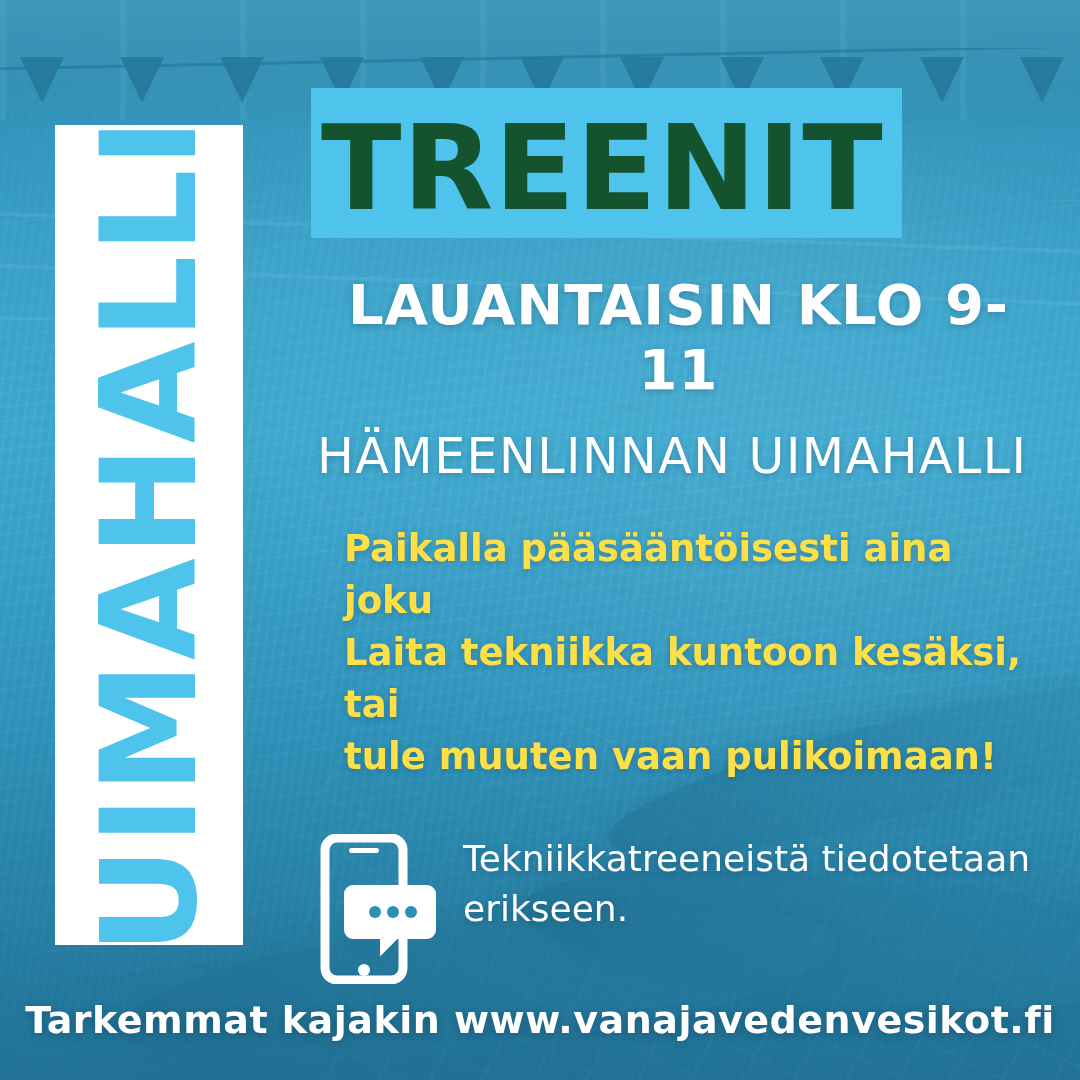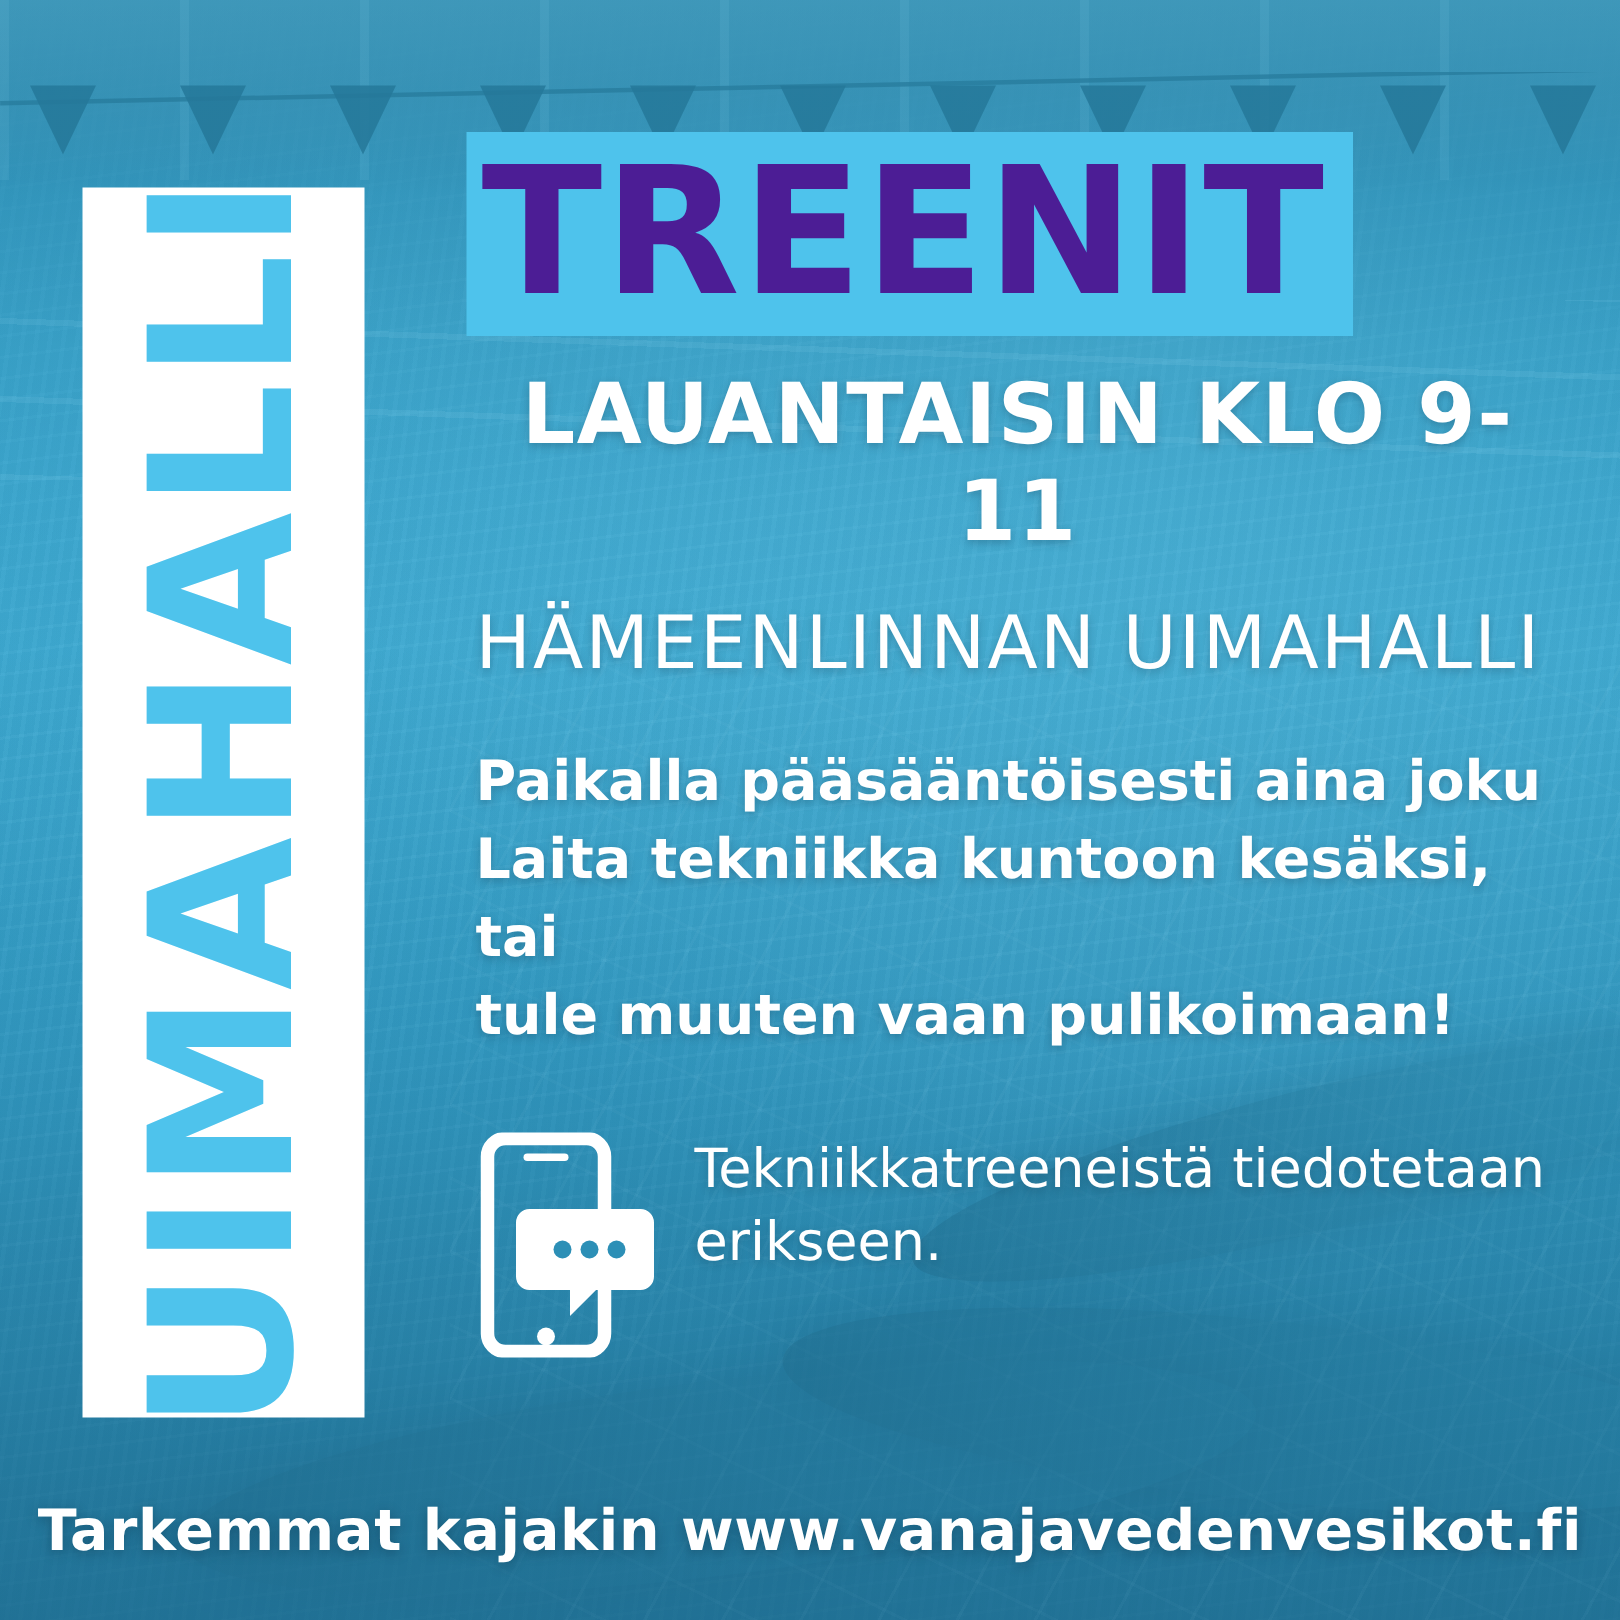--- a/index.html
+++ b/index.html
@@ -158,27 +158,27 @@
   
   .content {
     position: absolute;
     left: 315px;
     top: 88px;
     right: 40px;
   }
   .headline {
     display: inline-block;
     background: #4ec3ec;
-    color: #4c1d95;
+    color: #14532d;
     font-weight: 700;
     font-size: 118px;
     line-height: 1.02;
     letter-spacing: 1px;
-    padding: 6px 18px 10px 10px;
-    margin: 0 0 16px -4px;
+    padding: 20px 18px 10px 10px;
+    margin: 0 0 30px -4px;
   }
   .subhead {
     color: #ffffff;
     font-weight: 700;
     font-size: 56px;
     letter-spacing: 1px;
     margin: 4px 0 26px 2px;
     text-shadow: 0 2px 6px rgba(10,40,60,0.25);
     text-align: center;
   }
@@ -198,25 +198,26 @@
     font-weight: 700;
     font-size: 41px;
     line-height: 1.30;
     letter-spacing: .2px;
     text-shadow: 0 2px 6px rgba(10,40,60,0.25);
   }
   .para {
     margin: 0 0 52px 2px;
   }
   .para div {
-    color: #ffffff;
+    color: #fde047;
     font-weight: 600;
     font-size: 37px;
     line-height: 1.40;
     text-shadow: 0 2px 6px rgba(10,40,60,0.25);
+    margin-left: 27px;
   }
 
   
   .chatblock {
     display: flex;
     align-items: flex-start;
     gap: 26px;
     margin-left: 4px;
   }
   .phone-icon {

